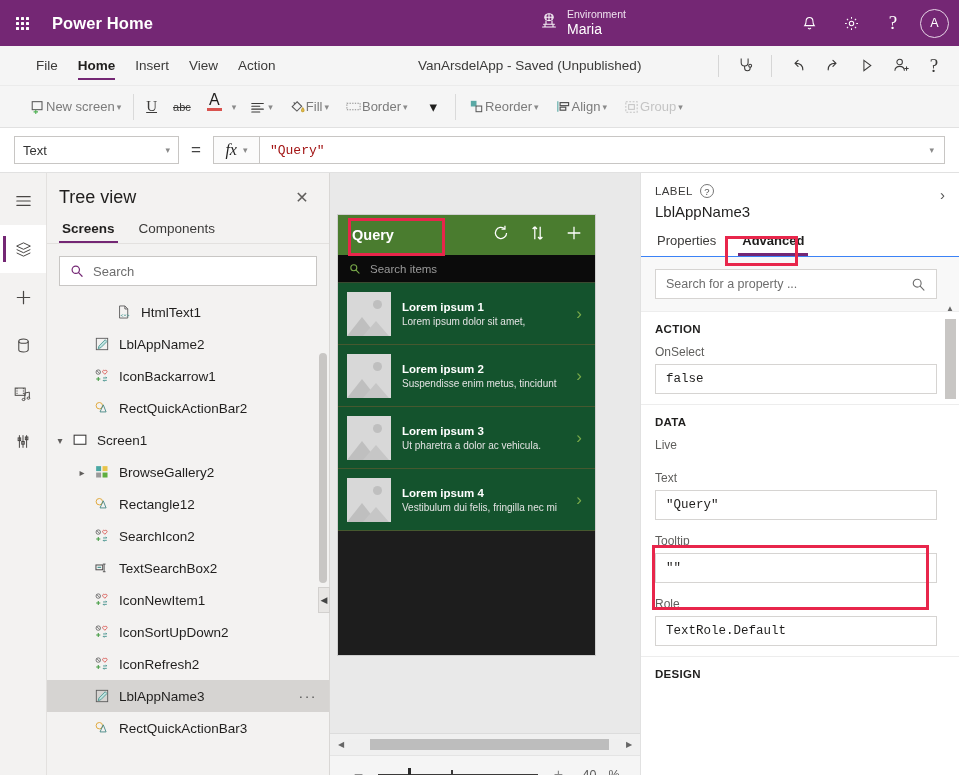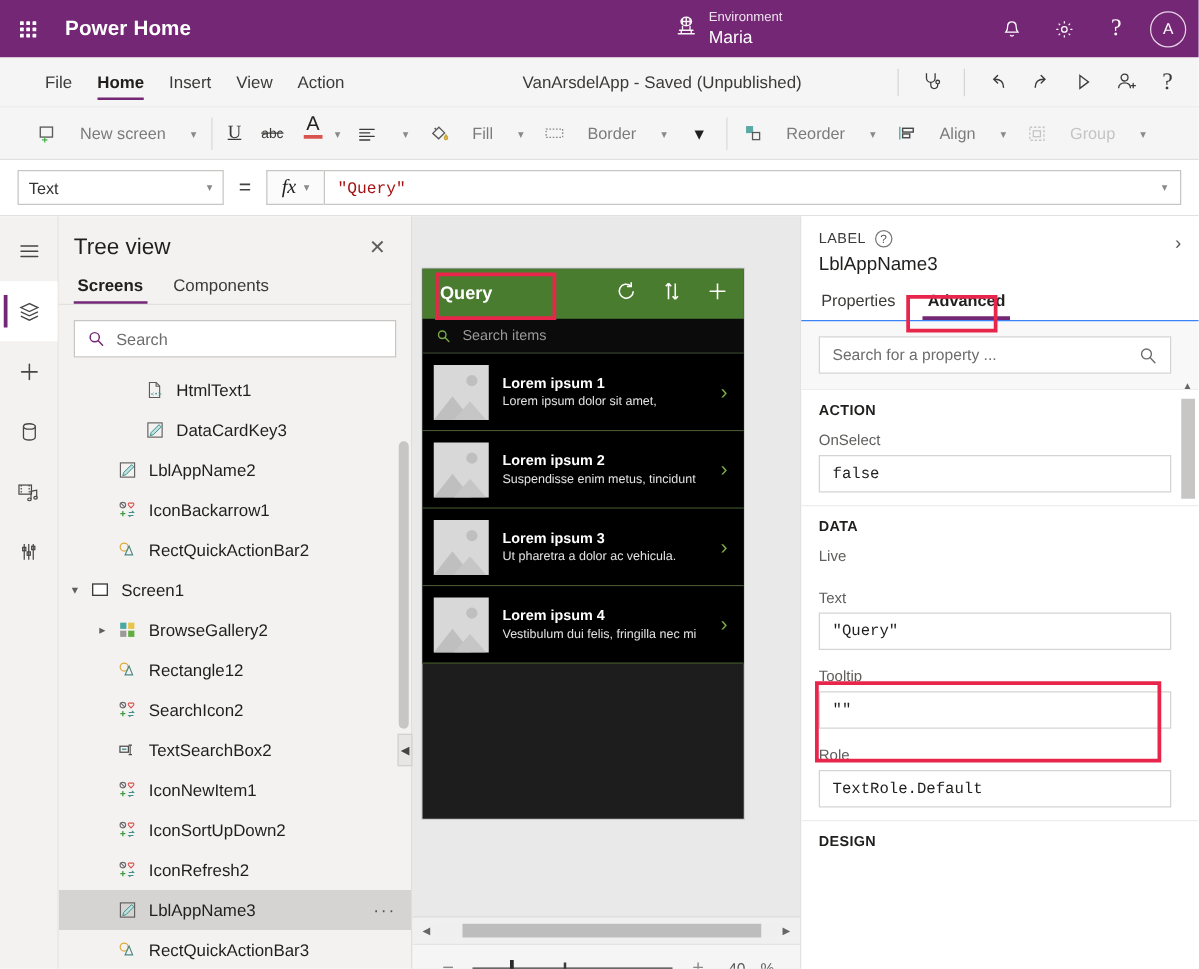--- a/index.html
+++ b/index.html
@@ -49,21 +49,21 @@
   .doc-title { position:absolute; left:418px; font-size:13.5px; color:#3b3a39; }
   .menu-right { position:absolute; right:8px; display:flex; align-items:center; height:100%; }
   .vdiv { width:1px; height:22px; background:#d6d6d6; margin: 0 9px; }
   .mr-btn { width:34px; height:34px; display:flex; align-items:center; justify-content:center; cursor:pointer; }
 
   
   .ribbon { height: 42px; background:#f5f5f5; display:flex; align-items:center; border-bottom:1px solid #e1e1e1; }
   .rb-group { display:flex; align-items:center; height:100%; }
   .rb-sep { width:1px; height:26px; background:#dadada; margin: 0 4px; }
   .rb-btn {
-    display:flex; align-items:center; gap:18px; padding: 0 8px; height:30px;
+    display:flex; align-items:center; gap:0; padding: 0 8px; height:30px;
     font-size:13px; color:#7b7b7b; cursor:pointer; white-space:nowrap;
   }
   .rb-btn.dis { color:#c4c4c4; }
   .caret { font-size: 9px; color:#8a8a8a; margin-left:2px; }
 
   
   .formulabar {
     height:45px; background:#fff; display:flex; align-items:center;
     border-bottom:1px solid #e1e1e1; padding: 0 14px;
   }
@@ -150,21 +150,21 @@
   }
   .ph-title { font-size:14.5px; color:#fff; font-weight:bold; padding-left:14px; }
   .ph-header-icons { display:flex; align-items:center; gap:20px; color:#fff; }
   .ph-search {
     height:28px; background:#0b0b0b; display:flex; align-items:center; gap:9px; padding: 0 11px;
     border-bottom:1px solid #3a4a30;
   }
   .ph-search-ph { font-size:11.5px; color:#9a9a9a; }
   .ph-item {
     height:62px; display:flex; align-items:center; padding: 0 9px; border-bottom:1px solid #46582f;
-    background:#000000; gap:11px; position:relative;
+    background:#14532d; gap:11px; position:relative;
   }
   .ph-thumb { width:44px; height:44px; background:#d8d8d8; position:relative; overflow:hidden; flex:none; }
   .ph-thumb .dot { position:absolute; right:9px; top:8px; width:9px; height:9px; border-radius:50%; background:#bfbfbf; }
   .ph-thumb .mtn {
     position:absolute; bottom:0; left:0; width:0; height:0;
     border-left:15px solid transparent; border-right:15px solid transparent; border-bottom:19px solid #bfbfbf;
   }
   .ph-thumb .mtn2 {
     position:absolute; bottom:0; left:16px; width:0; height:0;
     border-left:13px solid transparent; border-right:13px solid transparent; border-bottom:15px solid #c6c6c6;
@@ -504,30 +504,20 @@
           <div class="tree-row" style="padding-left: 48px;">
             <span class="tw"></span>
             <span class="ticon">
               <svg xmlns="http://www.w3.org/2000/svg" width="16" height="16" viewBox="0 0 18 18" fill="none">
                 <path d="M4 2.2h6l3.2 3.2v10.4H4z" stroke="#5a5a5a" stroke-width="1"></path>
                 <path d="M10 2.2v3.4h3.2" stroke="#5a5a5a" stroke-width="1"></path>
                 <text x="5" y="14.3" font-size="5.6" fill="#4a9a96" font-family="monospace">&lt;•&gt;</text>
               </svg>
             </span>
             <span>HtmlText1</span>
-          </div>
-          <div class="tree-row" style="padding-left: 48px;">
-            <span class="tw"></span>
-            <span class="ticon">
-              <svg xmlns="http://www.w3.org/2000/svg" width="16" height="16" viewBox="0 0 18 18" fill="none">
-                <rect x="2.6" y="2.6" width="12.8" height="12.8" stroke="#5a5a5a" stroke-width="1"></rect>
-                <path d="M12.6 4.2L5.6 11.2l-.9 2.9 2.9-.9 7-7z" fill="#bfe3e0" stroke="#3f8f8a" stroke-width=".9"></path>
-              </svg>
-            </span>
-            <span>DataCardKey3</span>
           </div>
           <div class="tree-row" style="padding-left: 26px;">
             <span class="tw"></span>
             <span class="ticon">
               <svg xmlns="http://www.w3.org/2000/svg" width="16" height="16" viewBox="0 0 18 18" fill="none">
                 <rect x="2.6" y="2.6" width="12.8" height="12.8" stroke="#5a5a5a" stroke-width="1"></rect>
                 <path d="M12.6 4.2L5.6 11.2l-.9 2.9 2.9-.9 7-7z" fill="#bfe3e0" stroke="#3f8f8a" stroke-width=".9"></path>
               </svg>
             </span>
             <span>LblAppName2</span>

